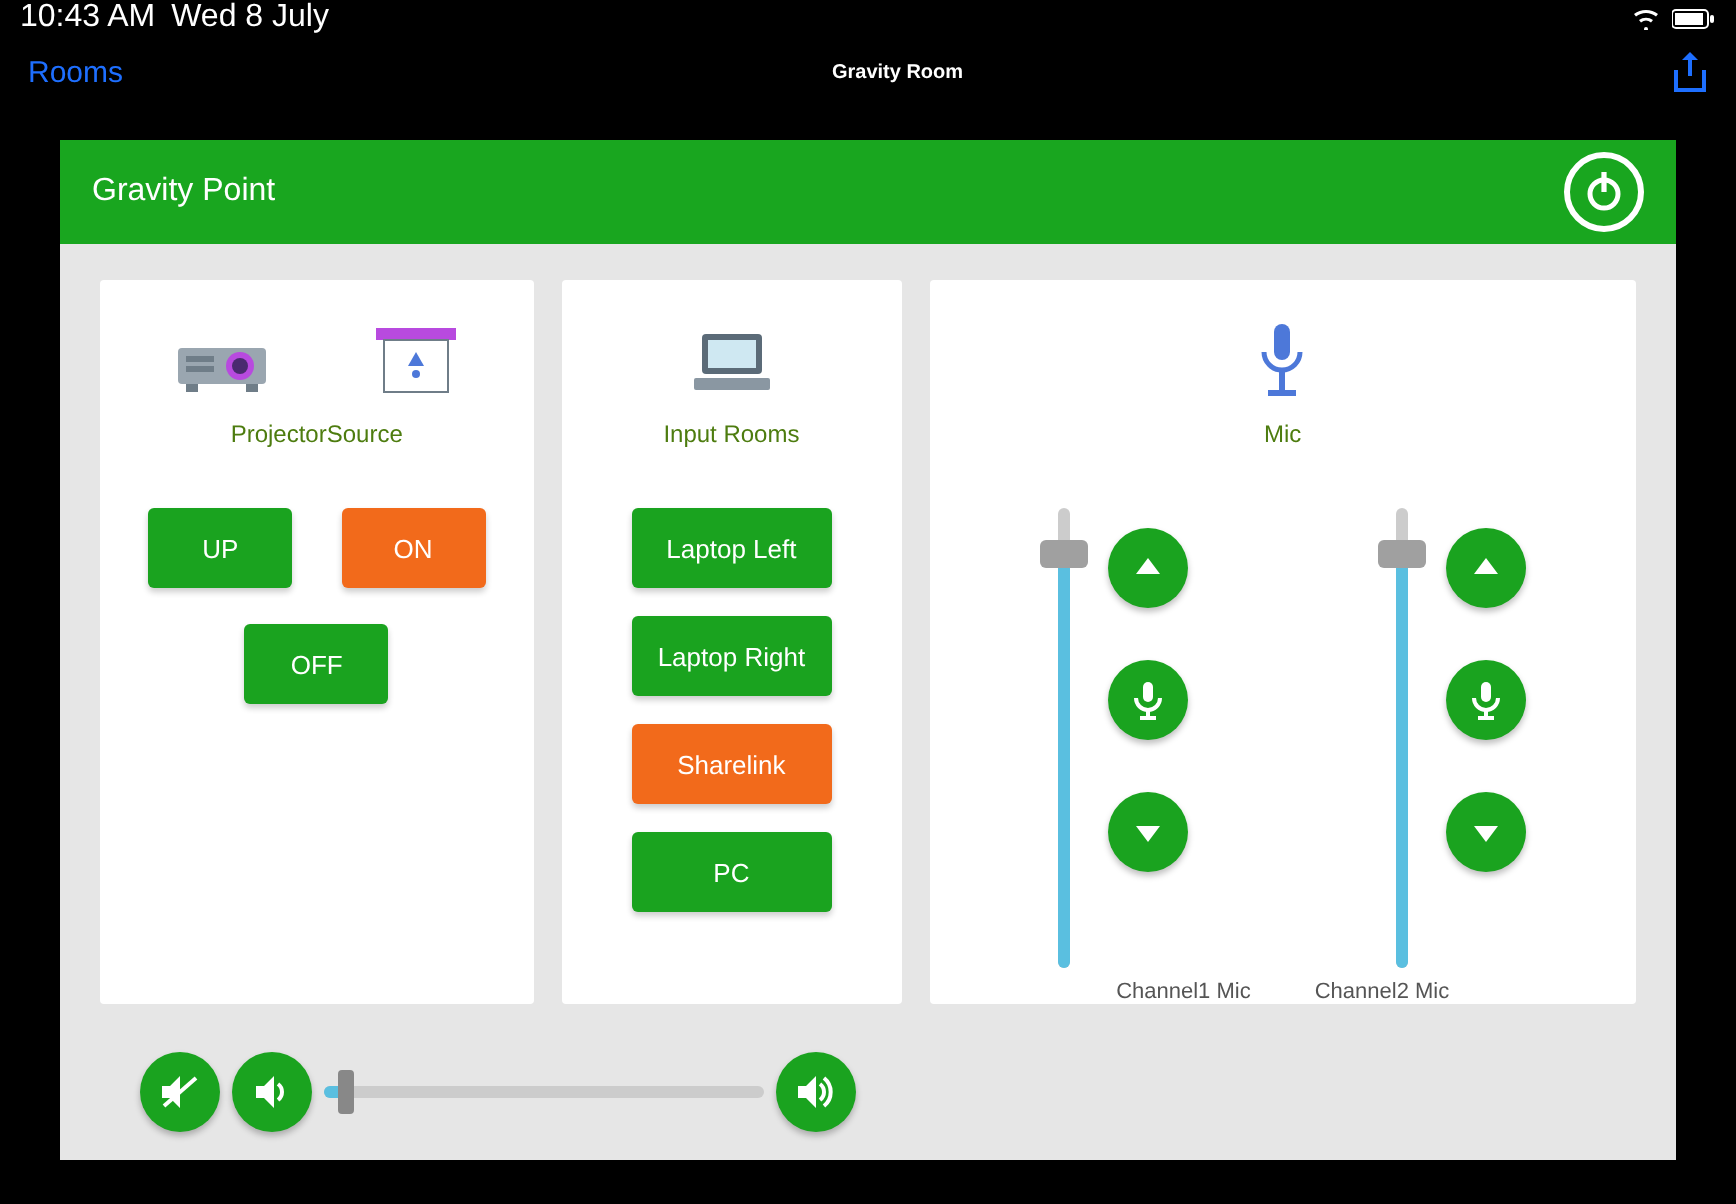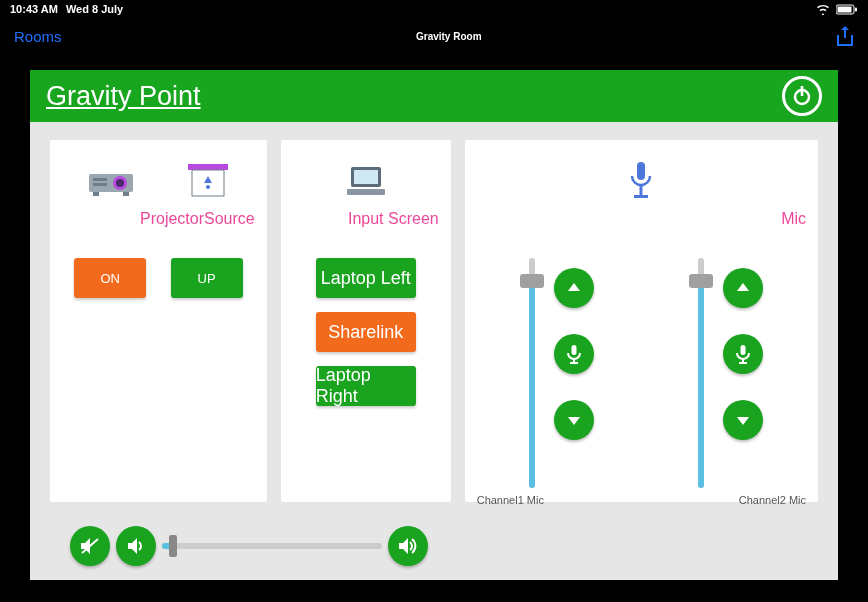--- a/index.html
+++ b/index.html
@@ -1,60 +1,60 @@
 <!DOCTYPE html>
 <html><head>
 <meta charset="utf-8">
 <style>
   * { box-sizing: border-box; margin: 0; padding: 0; }
   html, body { width: 868px; height: 602px; overflow: hidden; font-family: -apple-system, Helvetica, Arial, sans-serif; }
   body { background: #000; }
 
   
-  .statusbar { height: 18px; display: flex; justify-content: space-between; align-items: center; padding: 0 10px; color: #fff; font-size: 11px; font-weight: bold; }
+  .statusbar { height: 18px; display: flex; justify-content: space-between; align-items: center; padding: 0 10px; color: #fff; font-size: 16px; }
   .statusbar .left { display: flex; gap: 8px; }
   .statusbar .right { display: flex; gap: 6px; align-items: center; }
 
   
   .navbar { height: 36px; display: flex; justify-content: space-between; align-items: center; padding: 0 14px; color: #fff; }
   .navbar .back { color: #1e6fff; font-size: 15px; }
   .navbar .title { color: #fff; font-size: 10px; font-weight: 600; }
   .navbar .share { color: #1e6fff; }
 
   
   .app { position: absolute; left: 30px; top: 70px; width: 808px; height: 510px; background: #e6e6e6; }
   .header { background: #19a61f; height: 52px; display: flex; justify-content: space-between; align-items: center; padding: 0 16px; }
-  .header .room { color: #fff; font-size: 27px; font-weight: 500; text-decoration: underline; }
+  .header .room { color: #fff; font-size: 16px; font-weight: 500; }
   .power-btn { width: 40px; height: 40px; border: 3px solid #fff; border-radius: 50%; display: flex; justify-content: center; align-items: center; cursor: pointer; }
 
   .content { display: flex; padding: 18px 20px 0 20px; gap: 0; height: 380px; }
   .panel { background: #fff; border-radius: 2px; padding: 18px 12px 14px 12px; }
   .panel-left { width: 230px; margin-right: 14px; }
   .panel-mid { width: 180px; margin-right: 14px; }
   .panel-right { width: 376px; }
 
   .section-icons { display: flex; justify-content: space-around; margin-bottom: 6px; height: 46px; align-items: center; }
-  .section-labels { display: flex; justify-content: flex-end; margin-bottom: 30px; font-size: 16px; color: #ec4899; }
+  .section-labels { display: flex; justify-content: center; margin-bottom: 30px; font-size: 12px; color: #4d7c0f; }
 
   .btn-row { display: flex; justify-content: space-around; margin-bottom: 18px; }
   .btn { width: 72px; height: 40px; display: flex; justify-content: center; align-items: center; color: #fff; font-size: 13px; border-radius: 3px; cursor: pointer; box-shadow: 0 2px 3px rgba(0,0,0,0.2); }
   .btn-green { background: #1aa31f; }
   .btn-orange { background: #f26a1b; }
-  .btn-wide { width: 100px; height: 40px; margin: 0 auto 14px auto; display: flex; justify-content: center; align-items: center; color: #fff; font-size: 18px; border-radius: 3px; cursor: pointer; box-shadow: 0 2px 3px rgba(0,0,0,0.2); }
+  .btn-wide { width: 100px; height: 40px; margin: 0 auto 14px auto; display: flex; justify-content: center; align-items: center; color: #fff; font-size: 13px; border-radius: 3px; cursor: pointer; box-shadow: 0 2px 3px rgba(0,0,0,0.2); }
 
   
   .mic-area { display: flex; justify-content: space-around; gap: 10px; }
   .mic-channel { display: flex; gap: 10px; align-items: flex-start; }
   .vslider { width: 24px; height: 230px; position: relative; }
   .vslider .track { position: absolute; left: 9px; top: 0; width: 6px; height: 100%; background: #ccc; border-radius: 3px; }
   .vslider .fill { position: absolute; left: 9px; bottom: 0; width: 6px; background: #5abfe0; border-radius: 3px; }
   .vslider .thumb { position: absolute; left: 0; width: 24px; height: 14px; background: #a0a0a0; border-radius: 3px; }
   .mic-ctrls { display: flex; flex-direction: column; gap: 26px; margin-top: 10px; }
   .circle-btn { width: 40px; height: 40px; background: #1aa31f; border-radius: 50%; display: flex; justify-content: center; align-items: center; cursor: pointer; box-shadow: 0 2px 3px rgba(0,0,0,0.25); }
-  .mic-labels { display: flex; justify-content: space-between; font-size: 11px; color: #555; margin-top: 6px; gap: 32px; }
+  .mic-labels { display: flex; justify-content: center; font-size: 11px; color: #555; margin-top: 6px; gap: 32px; }
 
   
   .bottom { position: absolute; left: 40px; bottom: 14px; display: flex; align-items: center; gap: 6px; }
   .hslider { width: 220px; height: 6px; background: #ccc; border-radius: 3px; position: relative; }
   .hslider .fill { position: absolute; left: 0; top: 0; height: 100%; background: #5abfe0; border-radius: 3px; }
   .hslider .thumb { position: absolute; top: -8px; width: 8px; height: 22px; background: #888; border-radius: 2px; }
 
   
   svg { display: block; }
 </style>
@@ -125,43 +125,45 @@
               <path d="M22 14l4 7h-8z" fill="#4d78d9"></path>
               <circle cx="22" cy="25" r="2" fill="#4d78d9"></circle>
             </svg>
         </span>
       </div>
       <div class="section-labels">
         <span>Projector</span>
         <span>Source</span>
       </div>
       <div class="btn-row">
+        <div class="btn btn-green">UP</div>
         <div class="btn btn-orange">ON</div>
-        <div class="btn btn-green">UP</div>
       </div>
       <div class="btn-row">
+        <div class="btn btn-green">OFF</div>
       </div>
     </div>
 
     <div class="panel panel-mid">
       <div class="section-icons">
         <span>
           <svg width="46" height="36" viewBox="0 0 46 36">
               <rect x="8" y="4" width="30" height="20" rx="2" fill="#5b6b78"></rect>
               <rect x="11" y="7" width="24" height="14" fill="#cfe8f2"></rect>
               <rect x="4" y="26" width="38" height="6" rx="1" fill="#8a97a2"></rect>
             </svg>
         </span>
       </div>
       <div class="section-labels">
-        <span>Input Screen</span>
+        <span>Input Rooms</span>
       </div>
       <div class="btn-wide btn-green">Laptop Left</div>
+      <div class="btn-wide btn-green">Laptop Right</div>
       <div class="btn-wide btn-orange">Sharelink</div>
-      <div class="btn-wide btn-green">Laptop Right</div>
+      <div class="btn-wide btn-green">PC</div>
     </div>
 
     <div class="panel panel-right">
       <div class="section-icons">
         <span>
           <svg width="30" height="42" viewBox="0 0 30 42">
               <rect x="11" y="2" width="8" height="18" rx="4" fill="#4d78d9"></rect>
               <path d="M6 16a9 9 0 0018 0" fill="none" stroke="#4d78d9" stroke-width="2.5"></path>
               <rect x="13.5" y="25" width="3" height="10" fill="#4d78d9"></rect>
               <rect x="8" y="35" width="14" height="3" fill="#4d78d9"></rect>

